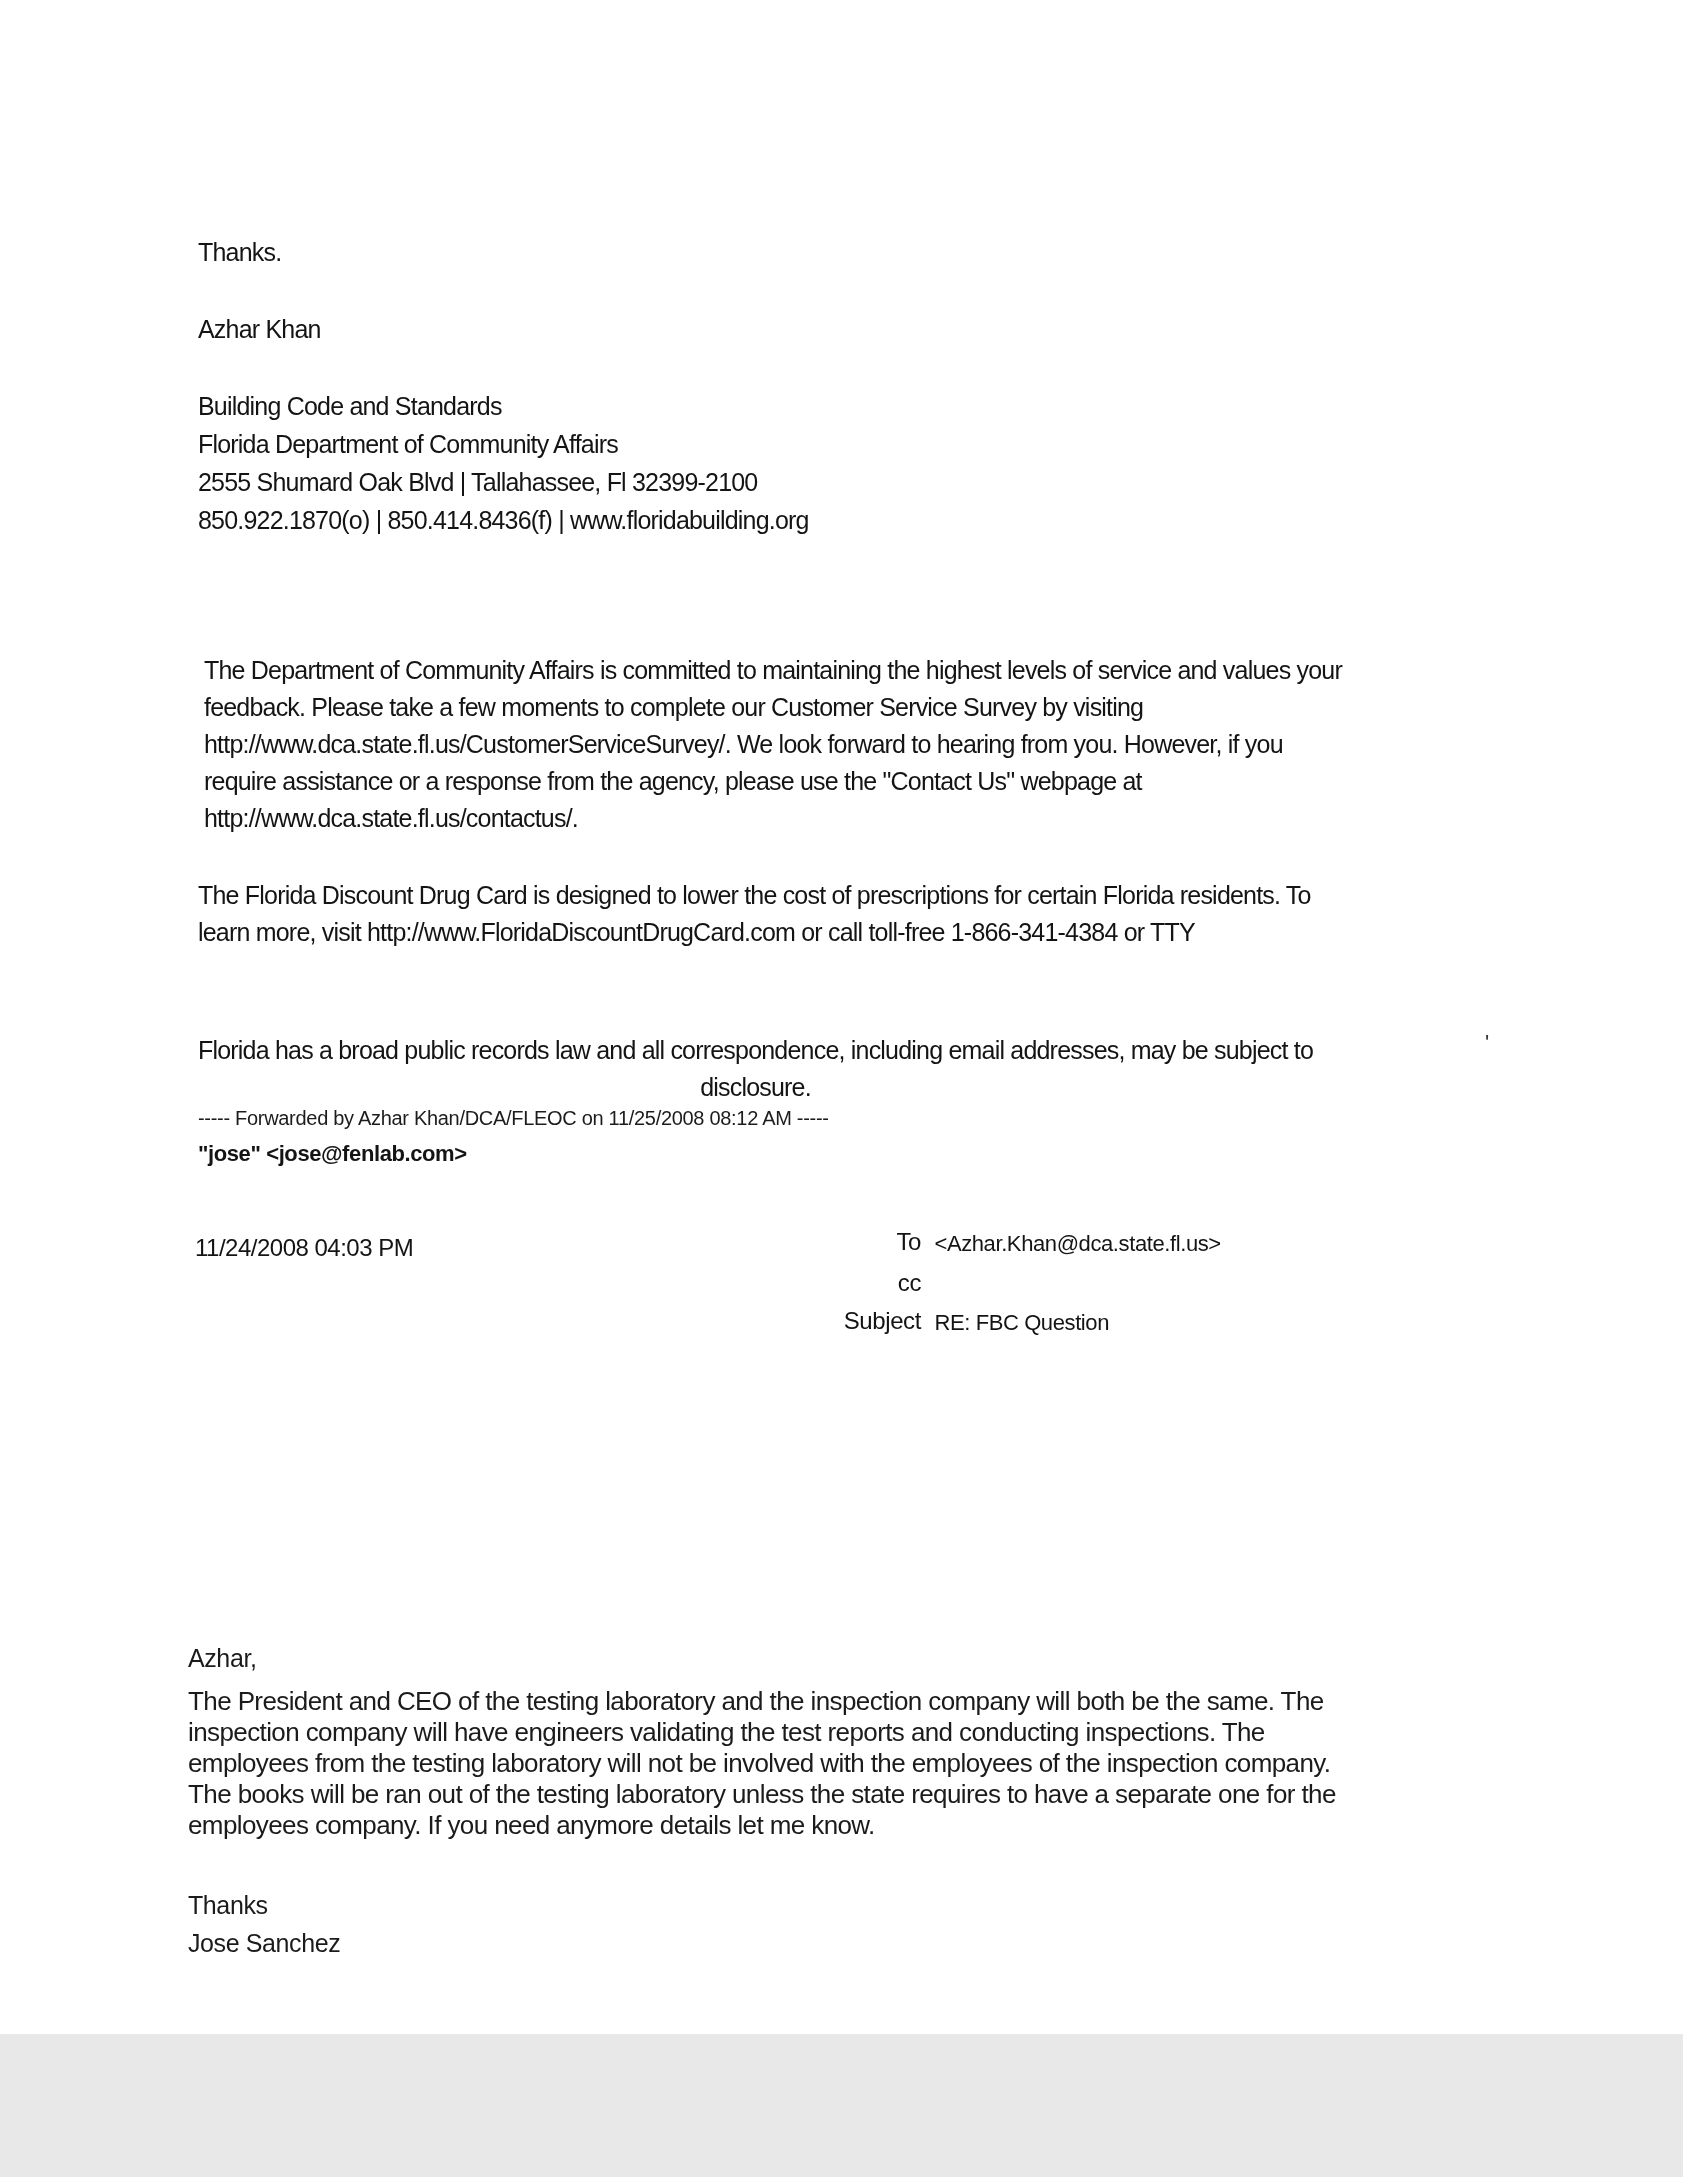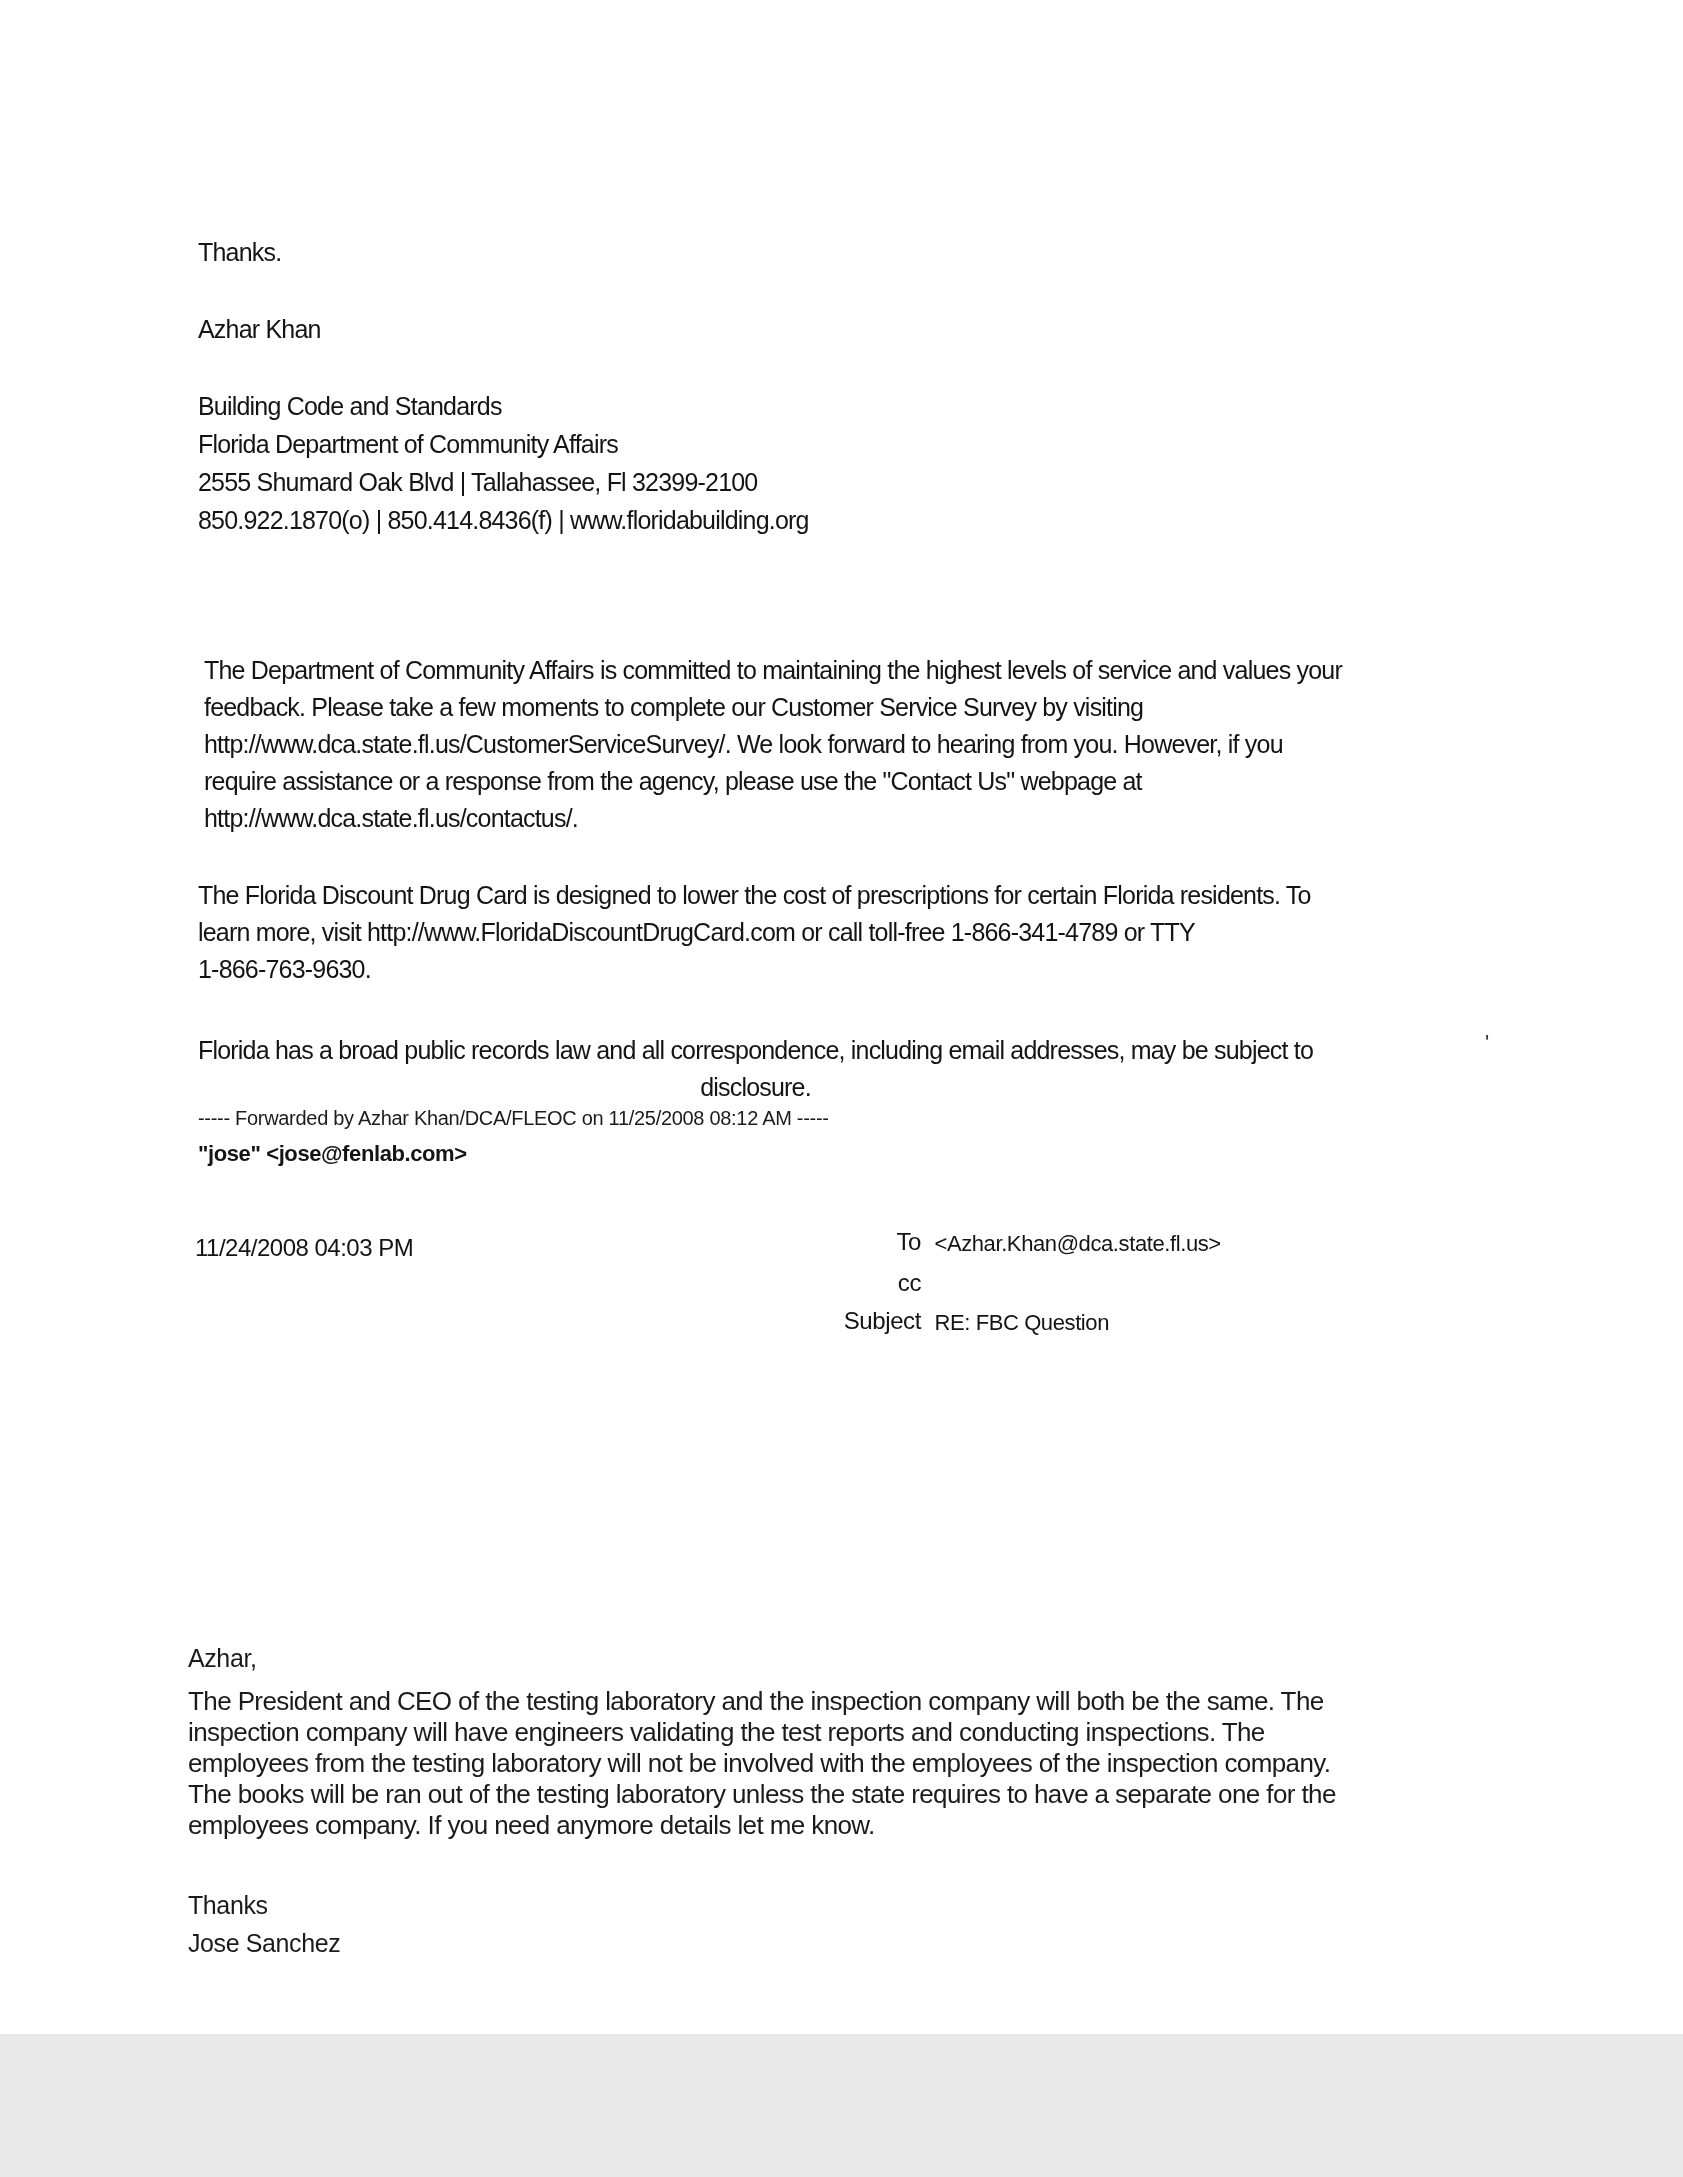--- a/index.html
+++ b/index.html
@@ -92,22 +92,21 @@
   <div class="blk" style="left:204px; top:652px;">
     <div class="t-line">The Department of Community Affairs is committed to maintaining the highest levels of service and values your</div>
     <div class="t-line">feedback.  Please take a few moments to complete our Customer Service Survey by visiting</div>
     <div class="t-line">http://www.dca.state.fl.us/CustomerServiceSurvey/.  We look forward to hearing from you. However, if you</div>
     <div class="t-line">require assistance or a response from the agency, please use the "Contact Us" webpage at</div>
     <div class="t-line">http://www.dca.state.fl.us/contactus/.</div>
   </div>
 
   <div class="blk" style="left:198px; top:877px;">
     <div class="t-line">The Florida Discount Drug Card is designed to lower the cost of prescriptions for certain Florida residents. To</div>
-    <div class="t-line">learn more, visit http://www.FloridaDiscountDrugCard.com or call toll-free 1-866-341-4789 or TTY</div>
-    <div class="t-line">1-866-763-9630.</div>
+    <div class="t-line">learn more, visit http://www.FloridaDiscountDrugCard.com or call toll-free 1-866-341-4384 or TTY</div>
   </div>
 
   <div class="blk" style="left:198px; top:1032px;text-align:center;">
     <div class="t-line">Florida has a broad public records law and all correspondence, including email addresses, may be subject to</div>
     <div class="t-line">disclosure.</div>
   </div>
 
   <div class="artifact" style="left:1485px; top:1030px;">'</div>
 
   <div class="blk" style="left:198px; top:1107px;">

